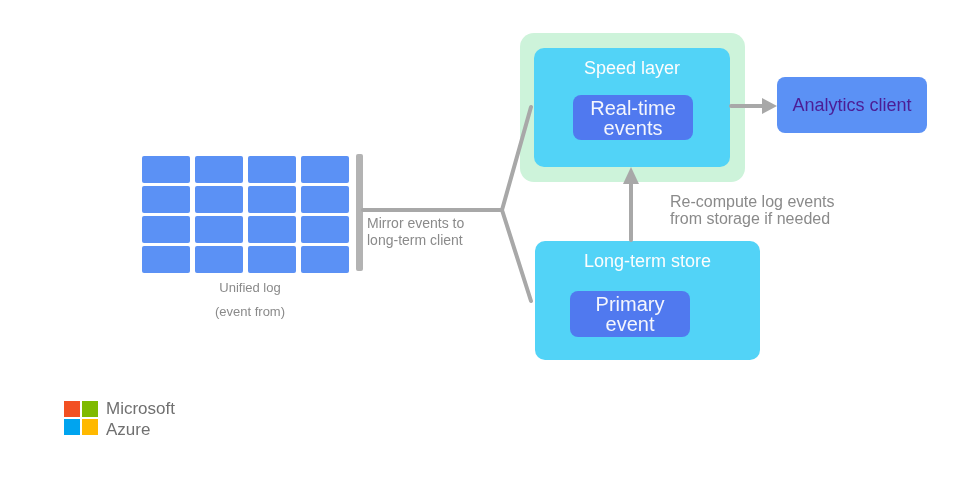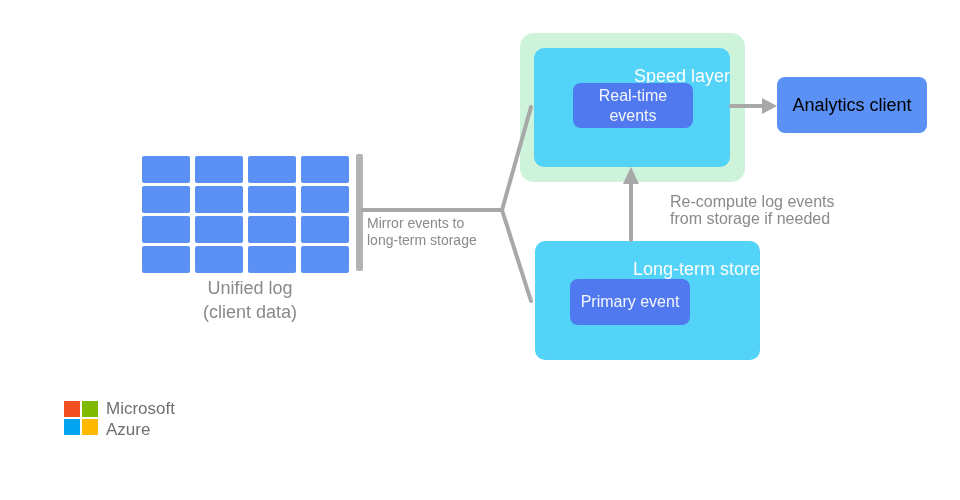--- a/index.html
+++ b/index.html
@@ -11,40 +11,40 @@
   .log-grid {
     position: absolute; left: 142px; top: 156px;
     display: grid; grid-auto-rows: 27px; gap: 3px 5px;
   }
   .grid-cell { width: 48px; height: 27px; border-radius: 2px; background: var(--grid-blue, #5b91f5); }
   .log-bar { position: absolute; left: 356px; top: 154px; width: 7px; height: 117px; background: var(--bar-gray, #b3b3b3); border-radius: 2px; }
 
   
   .glabel { position: absolute; color: var(--label-gray, #8a8a8a); }
   .glabel span { display: block; }
-  .unified-label { left: 145px; top: 276px; width: 210px; text-align: center; font-size: 18px; line-height: 24px; }
+  .unified-label { left: 145px; top: 276px; width: 210px; text-align: center; font-size: 13px; line-height: 24px; }
   .mirror-label { left: 367px; top: 215px; font-size: 14px; line-height: 17px; }
   .recompute-label { left: 670px; top: 193px; font-size: 16px; line-height: 17px; }
 
   
   .green-box { position: absolute; left: 520px; top: 33px; width: 225px; height: 149px; border-radius: 14px; background: var(--mint, #cdf3da); }
   .cyan-box { position: absolute; background: var(--cyan, #52d3f7); border-radius: 10px; color: #ffffff; }
   .speed-box { left: 534px; top: 48px; width: 196px; height: 119px; }
   .store-box { left: 535px; top: 241px; width: 225px; height: 119px; }
-  .box-title { text-align: right; font-size: 18px; padding-top: 18px; color: #fdfdfd; }
+  .box-title { text-align: center; font-size: 18px; padding-top: 10px; color: #fdfdfd; }
   .inner-btn {
     position: absolute; border-radius: 8px; background: var(--button-blue, #5079ef);
-    color: #f4f6fd; font-size: 16px; line-height: 20px; text-align: center;
-    display: flex; flex-direction: column; align-items: center; justify-content: center;
+    color: #f4f6fd; font-size: 20px; line-height: 20px; text-align: center;
+    display: flex; flex-direction: column; align-items: center; justify-content: center; margin-top: 12px;
   }
   .realtime-btn { left: 573px; top: 83px; width: 120px; height: 45px; }
   .primary-btn { left: 570px; top: 279px; width: 120px; height: 46px; }
   .analytics-box {
     position: absolute; left: 777px; top: 77px; width: 150px; height: 56px; border-radius: 8px;
-    background: var(--box-blue, #5b91f5); color: #000000; font-size: 18px;
+    background: var(--box-blue, #5b91f5); color: #4c1d95; font-size: 18px;
     display: flex; align-items: center; justify-content: center;
   }
 
   
   .connectors { position: absolute; left: 0; top: 0; pointer-events: none; }
   .connector { stroke: var(--connector-gray, #a8a8a8); stroke-width: 4; fill: none; stroke-linecap: round; }
   .arrowhead { fill: var(--connector-gray, #a8a8a8); stroke: none; }
 
   
   .logo-squares { position: absolute; left: 64px; top: 401px; display: grid; grid-template-columns: 16px 16px; grid-auto-rows: 16px; gap: 2px; }
@@ -107,25 +107,25 @@
     <path class="connector" d="M502 210 L531 107"></path>
     <path class="connector" d="M502 210 L531 301"></path>
     <line class="connector" x1="731" y1="106" x2="762" y2="106"></line>
     <polygon class="arrowhead" points="762,98 777,106 762,114"></polygon>
     <line class="connector" x1="631" y1="240" x2="631" y2="182"></line>
     <polygon class="arrowhead" points="623,184 631,167 639,184"></polygon>
   </svg>
 
   <div class="glabel unified-label">
     <span>Unified log</span>
-    <span>(client data)</span>
+    <span>(event from)</span>
   </div>
   <div class="glabel mirror-label">
     <span>Mirror events to</span>
-    <span>long-term storage</span>
+    <span>long-term client</span>
   </div>
   <div class="glabel recompute-label">
     <span>Re-compute log events</span>
     <span>from storage if needed</span>
   </div>
 
   <div class="logo-squares">
     <div class="sq sq-red"></div>
     <div class="sq sq-green"></div>
     <div class="sq sq-blue"></div>

